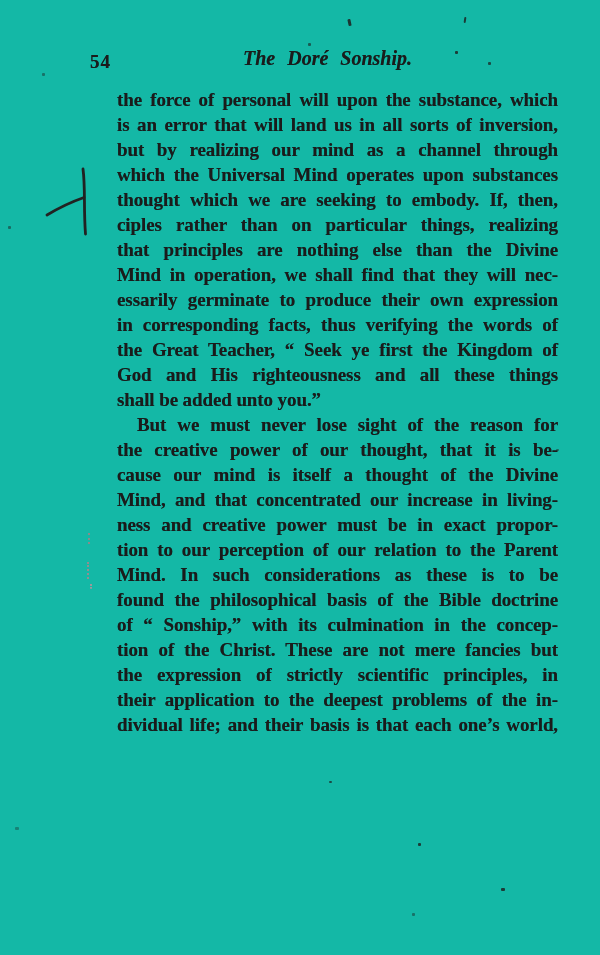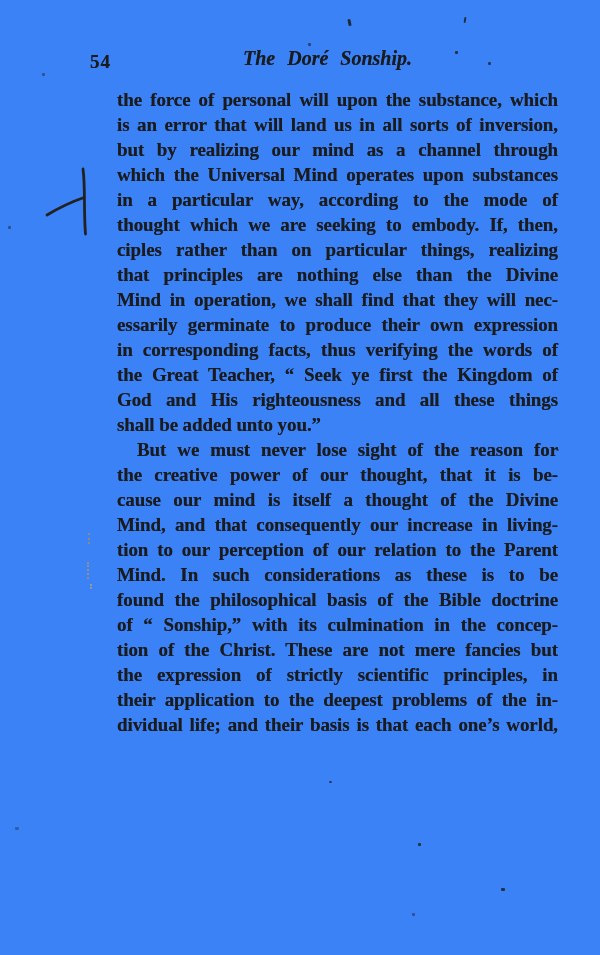--- a/index.html
+++ b/index.html
@@ -1,20 +1,20 @@
 <!DOCTYPE html>
 <html><head>
 <meta charset="utf-8">
 <style>
   html, body { margin: 0; padding: 0; background: #ffffff; }
   .page {
     position: relative;
     width: 600px;
     height: 955px;
-    background: #3b82f6;
+    background: #14b8a6;
     overflow: hidden;
     font-family: "Liberation Serif", serif;
     color: #1b1b1b;
   }
   
   .page-number {
     position: absolute;
     left: 90px;
     top: 51px;
     font-size: 19px;
@@ -81,34 +81,34 @@
 
   <div class="dotted-mark dm1"></div>
   <div class="dotted-mark dm2"></div>
   <div class="dotted-mark dm3"></div>
 
   <div class="body-text">
     <div class="tl">the force of personal will upon the substance, which</div>
     <div class="tl">is an error that will land us in all sorts of inversion,</div>
     <div class="tl">but by realizing our mind as a channel through</div>
     <div class="tl">which the Universal Mind operates upon substances</div>
-    <div class="tl">in a particular way, according to the mode of</div>
     <div class="tl">thought which we are seeking to embody. If, then,</div>
     <div class="tl">ciples rather than on particular things, realizing</div>
     <div class="tl">that principles are nothing else than the Divine</div>
     <div class="tl">Mind in operation, we shall find that they will nec-</div>
     <div class="tl">essarily germinate to produce their own expression</div>
     <div class="tl">in corresponding facts, thus verifying the words of</div>
     <div class="tl">the Great Teacher, “ Seek ye first the Kingdom of</div>
     <div class="tl">God and His righteousness and all these things</div>
     <div class="tl short">shall be added unto you.”</div>
     <div class="tl indent">But we must never lose sight of the reason for</div>
     <div class="tl">the creative power of our thought, that it is be-</div>
     <div class="tl">cause our mind is itself a thought of the Divine</div>
-    <div class="tl">Mind, and that consequently our increase in living-</div>
+    <div class="tl">Mind, and that concentrated our increase in living-</div>
+    <div class="tl">ness and creative power must be in exact propor-</div>
     <div class="tl">tion to our perception of our relation to the Parent</div>
     <div class="tl">Mind. In such considerations as these is to be</div>
     <div class="tl">found the philosophical basis of the Bible doctrine</div>
     <div class="tl">of “ Sonship,” with its culmination in the concep-</div>
     <div class="tl">tion of the Christ. These are not mere fancies but</div>
     <div class="tl">the expression of strictly scientific principles, in</div>
     <div class="tl">their application to the deepest problems of the in-</div>
     <div class="tl">dividual life; and their basis is that each one’s world,</div>
   </div>
 

